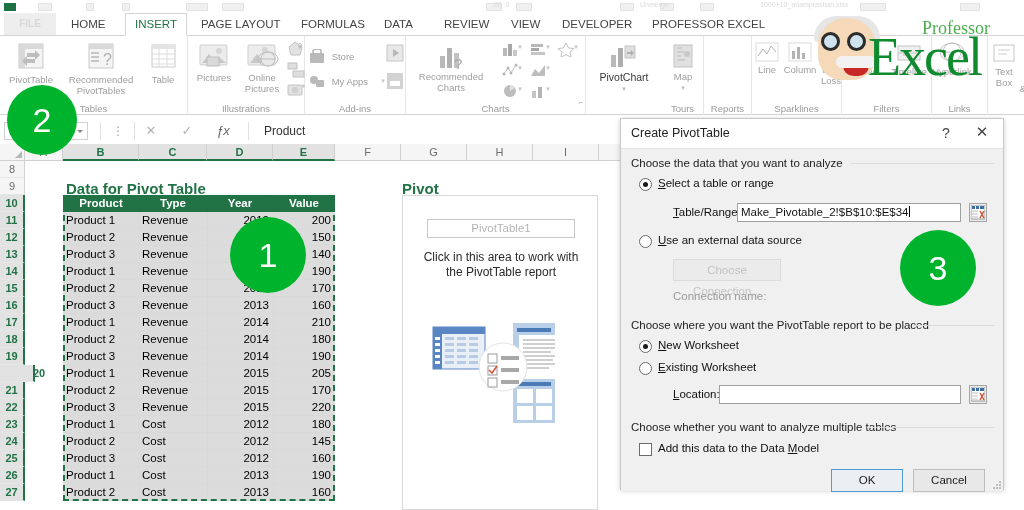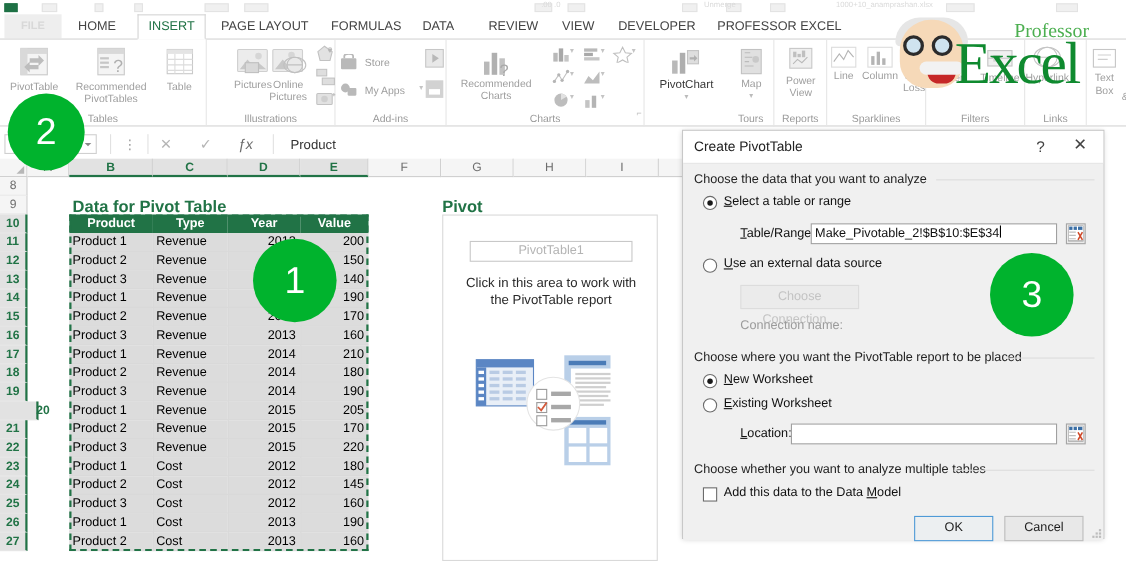--- a/index.html
+++ b/index.html
@@ -189,21 +189,21 @@
         <rect x="6" y="4" width="23" height="22" fill="#fff" stroke="#c9c9c9"></rect>
         <rect x="6" y="4" width="23" height="4" fill="#e4e4e4"></rect>
         <path d="M13 8 v18 M21 8 v18 M6 13 h23 M6 18 h23 M6 23 h23" stroke="#dcdcdc" fill="none"></path>
       </svg>
       <span>Table</span>
     </div>
   </div>
 
   <div class="grp" style="left:188px;width:117px;">
     <div class="gname">Illustrations</div>
-    <div class="ritem" style="left:2px;top:5px;width:48px;margin-left:16px;">
+    <div class="ritem" style="left:2px;top:5px;width:48px;">
       <svg class="ic" width="34" height="32" viewBox="0 0 34 32">
         <rect x="3" y="4" width="27" height="20" rx="1" fill="#ececec" stroke="#cfcfcf"></rect>
         <circle cx="22" cy="10" r="3" fill="#d6d6d6"></circle>
         <path d="M5 22 l7 -9 6 7 4 -4 7 6 z" fill="#c8c8c8"></path>
         <rect x="10" y="16" width="12" height="9" fill="#d9d9d9" stroke="#bfbfbf"></rect>
       </svg>
       <span>Pictures</span>
     </div>
     <div class="ritem" style="left:50px;top:5px;width:48px;">
       <svg class="ic" width="34" height="32" viewBox="0 0 34 32">
@@ -356,30 +356,20 @@
         <path d="M9 6 h5 M9 10 h7 M9 14 h4 M9 18 h8" stroke="#bbb"></path>
         <circle cx="19" cy="12" r="3" fill="#c9c9c9"></circle>
       </svg>
       <span>Map</span>
       <div style="font-size:7px;color:#bbb;">▾</div>
     </div>
   </div>
 
   <div class="grp" style="left:704px;width:48px;">
     <div class="gname">Reports</div>
-    <div class="ritem" style="left:0px;top:5px;width:48px;">
-      <svg class="ic" width="30" height="28" viewBox="0 0 30 28">
-        <rect x="5" y="3" width="20" height="18" fill="#efefef" stroke="#c7c7c7"></rect>
-        <rect x="8" y="6" width="3" height="5" fill="#bfbfbf"></rect>
-          <rect x="12" y="8" width="3" height="3" fill="#bfbfbf"></rect>
-          <rect x="16" y="5" width="3" height="6" fill="#bfbfbf"></rect>
-        <path d="M8 17 l4 -4 4 3 5 -5" stroke="#b9b9b9" fill="none"></path>
-      </svg>
-      Power<br>View
-    </div>
   </div>
 
   <div class="grp" style="left:752px;width:90px;">
     <div class="gname">Sparklines</div>
     <div class="ritem" style="left:0px;top:5px;width:30px;">
       <svg class="ic" width="26" height="24" viewBox="0 0 26 24">
         <rect x="2" y="2" width="22" height="18" fill="#fff" stroke="#dcdcdc"></rect>
         <path d="M4 15 l5 -7 4 5 4 -8 5 6" stroke="#b4b4b4" fill="none"></path>
       </svg>
       <span>Line</span>

